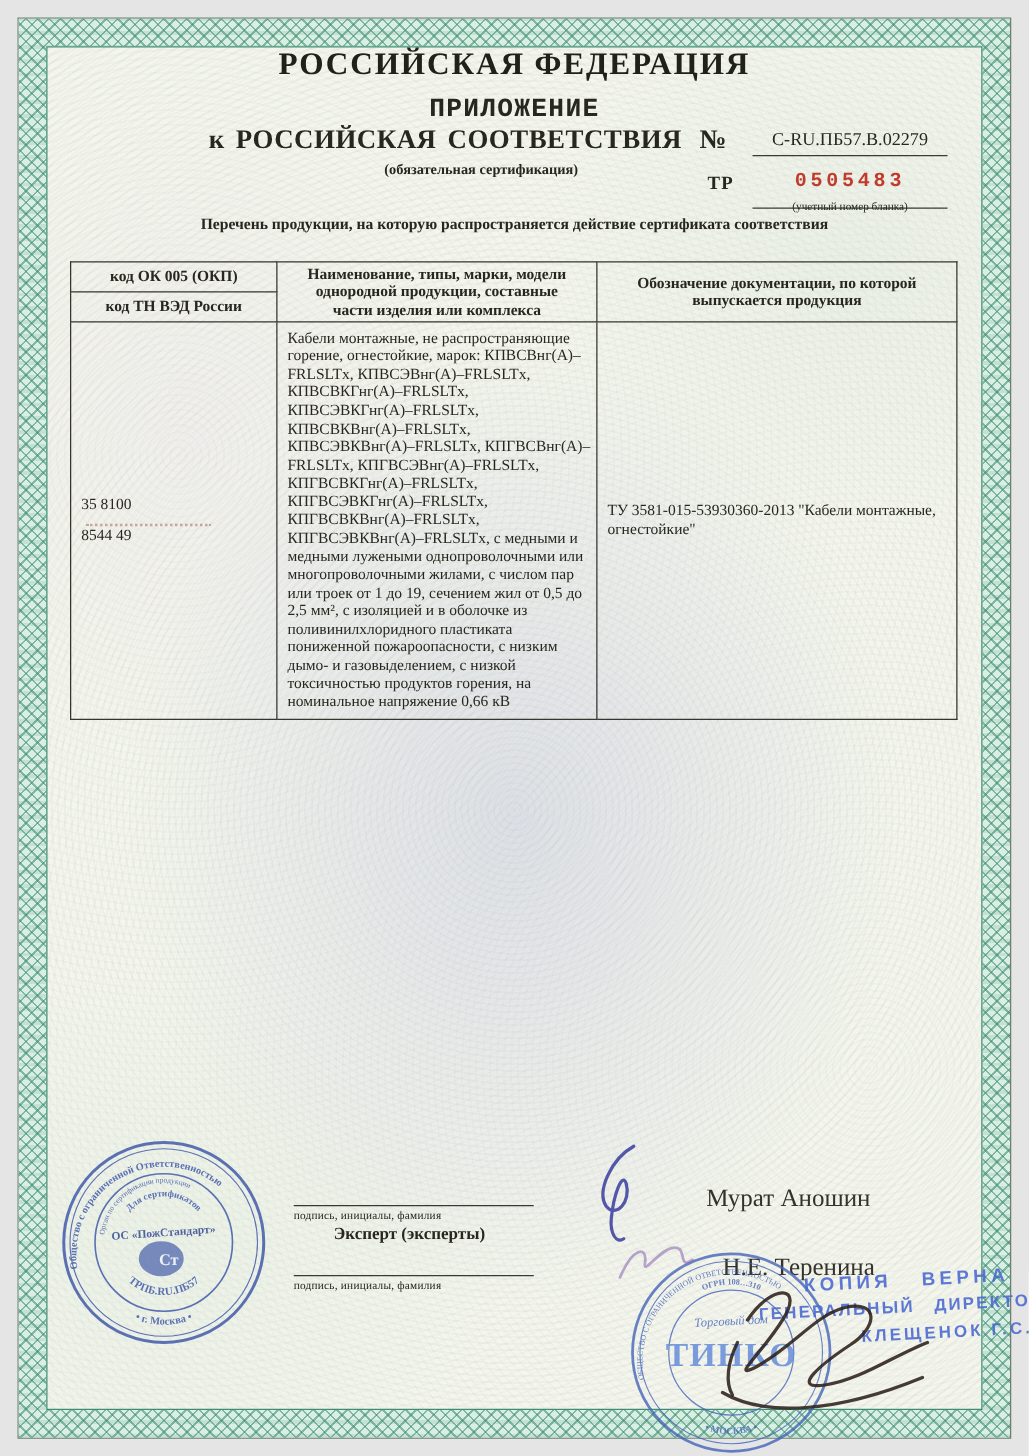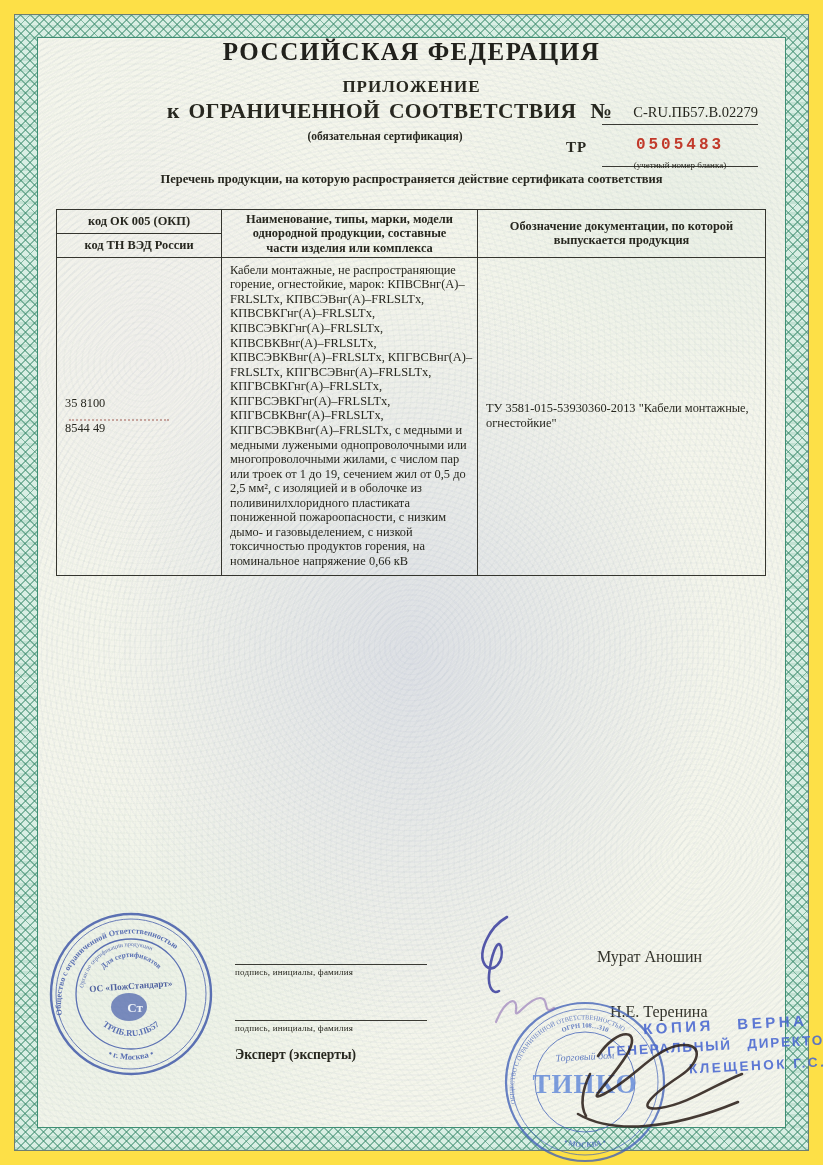--- a/index.html
+++ b/index.html
@@ -1,19 +1,19 @@
 <!DOCTYPE html>
 <html><head>
 <meta charset="utf-8">
 <style>
   * { margin:0; padding:0; box-sizing:border-box; }
   html,body { width:823px; height:1165px; }
   body { font-family:"Liberation Serif","DejaVu Serif",serif; background:#fdfdfb; position:relative; overflow:hidden; }
 
-  .page { position:absolute; inset:0; background:#fde047; }
+  .page { position:absolute; inset:0; background:#e5e5e5; }
 
   
   .frame-line { position:absolute; inset:14px; border:1px solid #6e7f72; }
   .band {
     position:absolute; inset:15px;
     background:
       repeating-linear-gradient(45deg, rgba(58,138,108,.55) 0 1.4px, rgba(233,245,238,0) 1.4px 6.5px),
       repeating-linear-gradient(-45deg, rgba(58,138,108,.55) 0 1.4px, rgba(233,245,238,0) 1.4px 6.5px),
       repeating-linear-gradient(0deg, rgba(120,185,158,.25) 0 3px, rgba(215,238,227,.6) 3px 11px),
       #dcefe5;
@@ -29,25 +29,25 @@
       repeating-radial-gradient(circle at 50% 56%, rgba(116,126,178,.05) 0 1.6px, transparent 1.6px 5.2px),
       repeating-radial-gradient(circle at 14% 30%, rgba(120,160,132,.045) 0 1.6px, transparent 1.6px 6px),
       repeating-radial-gradient(circle at 88% 75%, rgba(120,150,170,.04) 0 1.6px, transparent 1.6px 5.6px);
   }
 
   .content { position:absolute; inset:0; color:#27271f; }
 
   
   .t-center { position:absolute; left:0; right:0; text-align:center; }
   .h-country { top:38px; font-size:25px; font-weight:bold; letter-spacing:1.5px; color:#21211c; }
-  .h-annex   { top:77px; font-size:17px; font-weight:bold; letter-spacing:1px; }
+  .h-annex   { top:77px; font-size:21px; font-weight:bold; letter-spacing:1px;font-family:Liberation Mono, monospace; }
   .h-cert    { position:absolute; left:167px; top:99px; font-size:21.5px; font-weight:bold; letter-spacing:.4px; word-spacing:3px; }
   .h-cert .nosign { margin-left:14px; }
   .h-cert-sub { position:absolute; left:170px; top:130px; width:430px; text-align:center; font-size:11.5px; font-weight:bold; }
-  .num-line  { position:absolute; left:602px; top:104px; width:156px; text-align:right; font-size:14.5px; border-bottom:1.5px solid #3a3a34; padding-bottom:3px; }
+  .num-line  { position:absolute; left:602px; top:104px; width:156px; text-align:center; font-size:14.5px; border-bottom:1.5px solid #3a3a34; padding-bottom:3px; }
   .tr-label  { position:absolute; left:566px; top:139px; font-size:15px; font-weight:bold; letter-spacing:1px; }
   .blank-num { position:absolute; left:602px; top:136px; width:156px; text-align:center; font-size:16px; font-weight:bold; letter-spacing:3px; color:#c23a2b; border-bottom:1.5px solid #3a3a34; padding-bottom:12px; font-family:"Liberation Mono","DejaVu Sans Mono",monospace; }
   .blank-cap { position:absolute; left:602px; top:160px; width:156px; text-align:center; font-size:9px; }
   .a-title   { top:175px; font-size:12.5px; font-weight:bold; }
   .a-sub     { top:172px; font-size:12.5px; font-weight:bold; }
 
   
   table.products { position:absolute; left:56px; top:209px; width:709px; border-collapse:collapse; table-layout:fixed; }
   table.products td { border:1.6px solid #35352e; font-size:12.4px; vertical-align:middle; }
   .col1 { width:165px; } .col2 { width:256px; } .col3 { width:288px; }
@@ -58,22 +58,22 @@
   .dots { display:inline-block; width:100px; border-bottom:2px dotted rgba(168,105,96,.55); height:10px; margin-left:4px; }
 
   
   .role-block { position:absolute; left:235px; width:200px; font-weight:bold; font-size:13.6px; line-height:1.22; }
   .rb1 { top:910px; }
   .rb1 .just { word-spacing:7px; }
   .sig-rule { position:absolute; left:235px; width:192px; border-top:1.3px solid #3a3a34; }
   .rule1 { top:964px; } .rule2 { top:1020px; }
   .sig-cap { position:absolute; left:235px; font-size:9px; letter-spacing:.2px; }
   .cap1 { top:967px; } .cap2 { top:1023px; }
-  .rb2 { top:1047px; }
-  .name { position:absolute; font-size:16px; color:#33332b;margin-left:32px; }
+  .rb2 { top:979px;margin-left:32px; }
+  .name { position:absolute; font-size:20px; color:#33332b; }
   .name1 { left:565px; top:948px; }
   .name2 { left:578px; top:1003px; }
 
   
   .copy-line { position:absolute; font-family:"Liberation Sans","DejaVu Sans",sans-serif; font-weight:bold; color:rgba(72,102,208,.88); transform:rotate(-3deg); white-space:nowrap; }
   .cl1 { left:643px; top:1016px; font-size:15px; letter-spacing:3.5px; word-spacing:16px; }
   .cl2 { left:607px; top:1038px; font-size:13.5px; letter-spacing:1.8px; word-spacing:10px; }
   .cl3 { left:689px; top:1058px; font-size:13.5px; letter-spacing:2.5px; }
 
   svg text { font-family:"Liberation Serif","DejaVu Serif",serif; }
@@ -85,21 +85,21 @@
 <div class="page">
 
   <div class="frame-line"></div>
   <div class="band"></div>
   <div class="paper"></div>
 
   <div class="content">
 
     <div class="t-center h-country">РОССИЙСКАЯ ФЕДЕРАЦИЯ</div>
     <div class="t-center h-annex">ПРИЛОЖЕНИЕ</div>
-    <div class="h-cert"><span>к ОГРАНИЧЕННОЙ СООТВЕТСТВИЯ</span><span class="nosign">№</span></div>
+    <div class="h-cert"><span>к РОССИЙСКАЯ СООТВЕТСТВИЯ</span><span class="nosign">№</span></div>
     <div class="num-line">C-RU.ПБ57.B.02279</div>
     <div class="h-cert-sub">(обязательная сертификация)</div>
     <div class="tr-label">ТР</div>
     <div class="blank-num">0505483</div>
     <div class="blank-cap">(учетный номер бланка)</div>
     <div class="t-center a-sub">Перечень продукции, на которую распространяется действие сертификата соответствия</div>
 
     <table class="products">
       <colgroup>
           <col class="col1">

